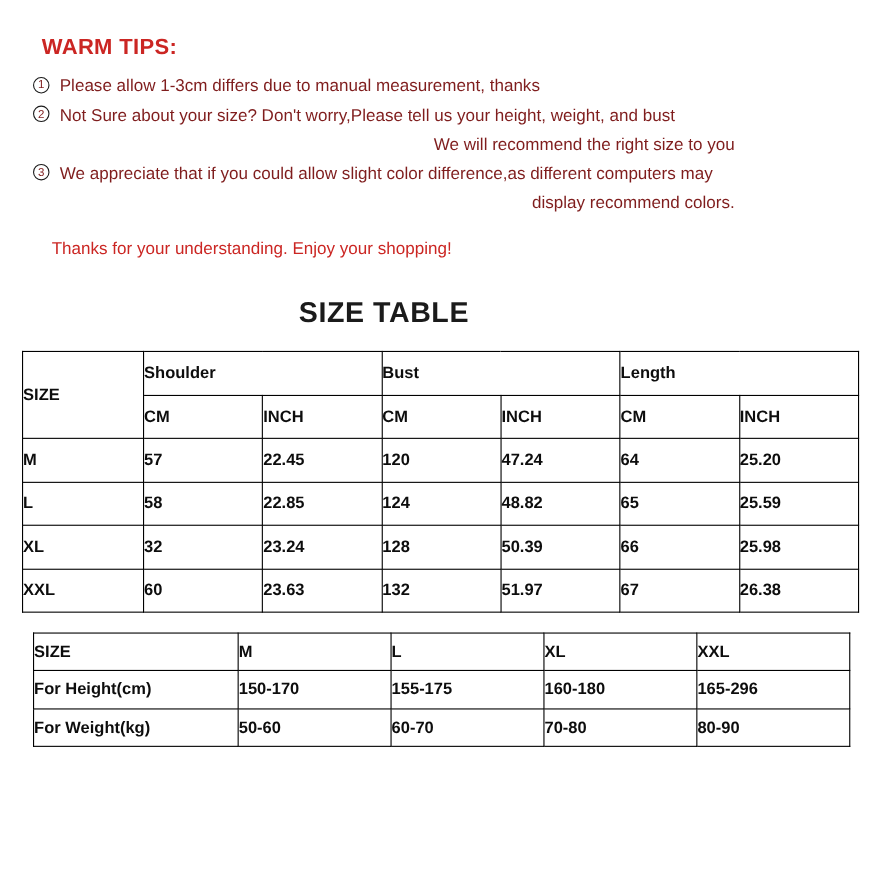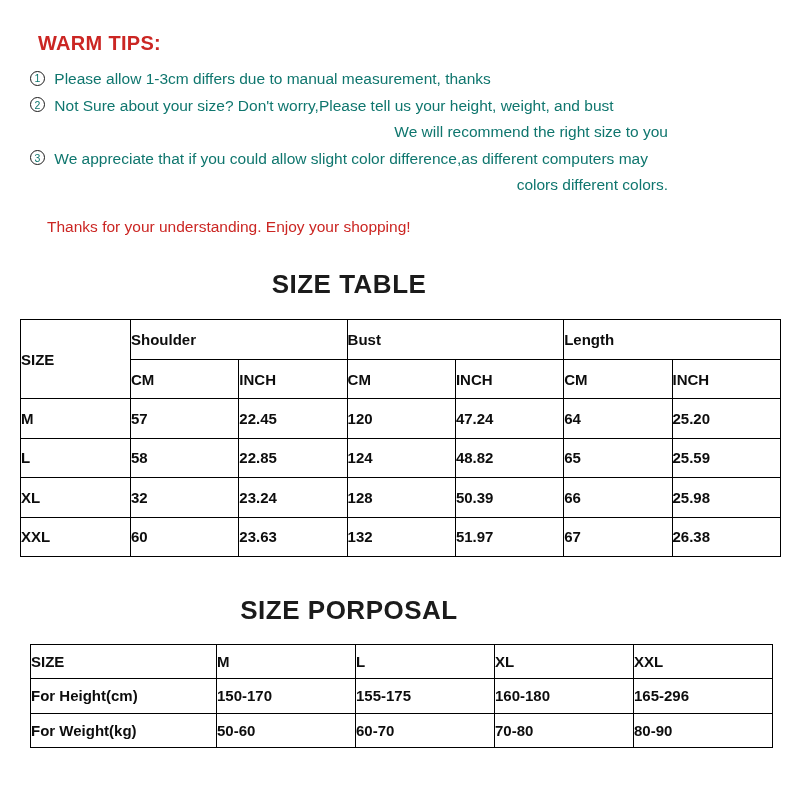--- a/index.html
+++ b/index.html
@@ -18,21 +18,21 @@
     color: #cb2623;
     font-size: 20px;
     font-weight: bold;
     margin-left: 8px;
     margin-bottom: 11px;
     letter-spacing: 0.3px;
   }
   .tip-line {
     font-size: 15.5px;
     line-height: 26.5px;
-    color: #0f766e;
+    color: #7f1d1d;
     white-space: nowrap;
   }
   .tip-line.cont { padding-left: 21px; text-align: right; }
   .tip-bullet {
     display: inline-flex;
     width: 15px; height: 15px;
     border: 1.2px solid #1b1b1b;
     border-radius: 50%;
     align-items: center; justify-content: center;
     font-size: 10.5px; font-weight: normal;
@@ -106,21 +106,21 @@
     </div>
     <div class="tip-line cont">
       <span>We will recommend the right size to you</span>
     </div>
 
     <div class="tip-line">
       <span class="tip-bullet">3</span>
       <span>We appreciate that if you could allow slight color difference,as different computers may</span>
     </div>
     <div class="tip-line cont">
-      <span>colors different colors.</span>
+      <span>display recommend colors.</span>
     </div>
 
     <div class="thanks-note">Thanks for your understanding. Enjoy your shopping!</div>
   </div>
 
   <div class="section-title first">SIZE TABLE</div>
 
   <table class="size-table">
     <colgroup>
       <col style="width:110px">
@@ -178,21 +178,20 @@
         <td>60</td>
         <td>23.63</td>
         <td>132</td>
         <td>51.97</td>
         <td>67</td>
         <td>26.38</td>
       </tr>
     </tbody>
   </table>
 
-  <div class="section-title second">SIZE PORPOSAL</div>
 
   <table class="proposal-table">
     <colgroup>
       <col style="width:186px">
       <col style="width:139px">
         <col style="width:139px">
       <col style="width:139px">
         <col style="width:139px">
     </colgroup>
     <tbody>

